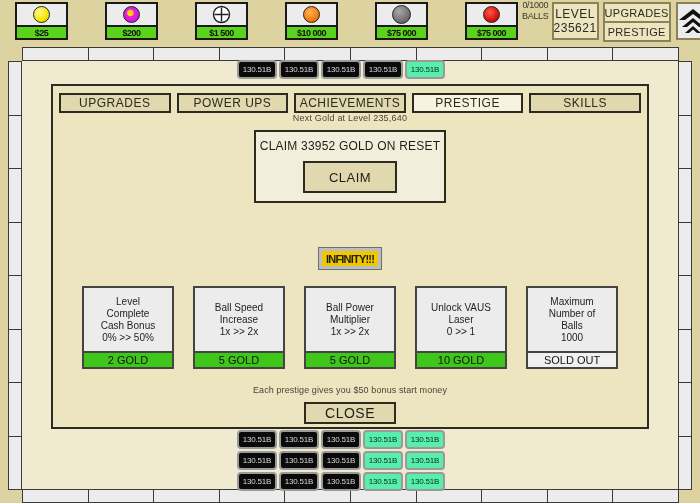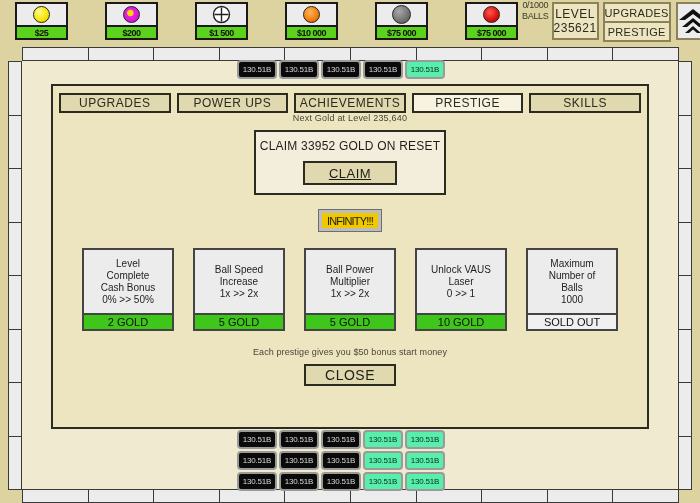--- a/index.html
+++ b/index.html
@@ -129,32 +129,32 @@
   .tab.active { background: #f7f3e0; }
 
   .next-gold { text-align: center; font-size: 9px; color: #4a4638; letter-spacing: 0.2px; }
 
   .claim-box {
     width: 192px; margin: 7px auto 0 auto; background: #f3eedb;
     border: 2px solid #2b2b20; padding: 7px 0 8px 0; text-align: center;
   }
   .claim-text { font-size: 12px; color: #1e1e18; letter-spacing: 0.2px; }
   .claim-btn {
-    margin: 8px auto 0 auto; width: 94px; height: 24px;
+    margin: 8px auto 0 auto; width: 94px; height: 32px;
     background: #e0d8ae; border: 2px solid #2b2b20;
     font-size: 13px; color: #1e1e18; display: flex;
-    align-items: center; justify-content: center; letter-spacing: 0.5px; text-decoration: underline;
+    align-items: center; justify-content: center; letter-spacing: 0.5px;
   }
 
   .infinity-wrap { display: flex; justify-content: center; margin-top: 15px; }
   .infinity-btn {
     width: 62px; height: 21px; background: #f0c800; border: 3px solid #bdbdbd;
     outline: 1px solid #6e6e6e;
     display: flex; align-items: center; justify-content: center;
-    font-size: 11px; color: #1e1e10; letter-spacing: -0.8px; font-weight: normal;
+    font-size: 11px; color: #1e1e10; letter-spacing: -0.8px; font-weight: bold; margin-top: 30px;
   }
 
   .cards { display: flex; justify-content: center; gap: 19px; margin-top: 17px; }
   .card { width: 92px; border: 2px solid #444; background: #ececec; }
   .card-body {
     height: 63px; display: flex; flex-direction: column; align-items: center;
     justify-content: center; text-align: center; font-size: 10px;
     color: #1e1e1e; line-height: 12px; padding: 0 3px;
   }
   .card-cost {

